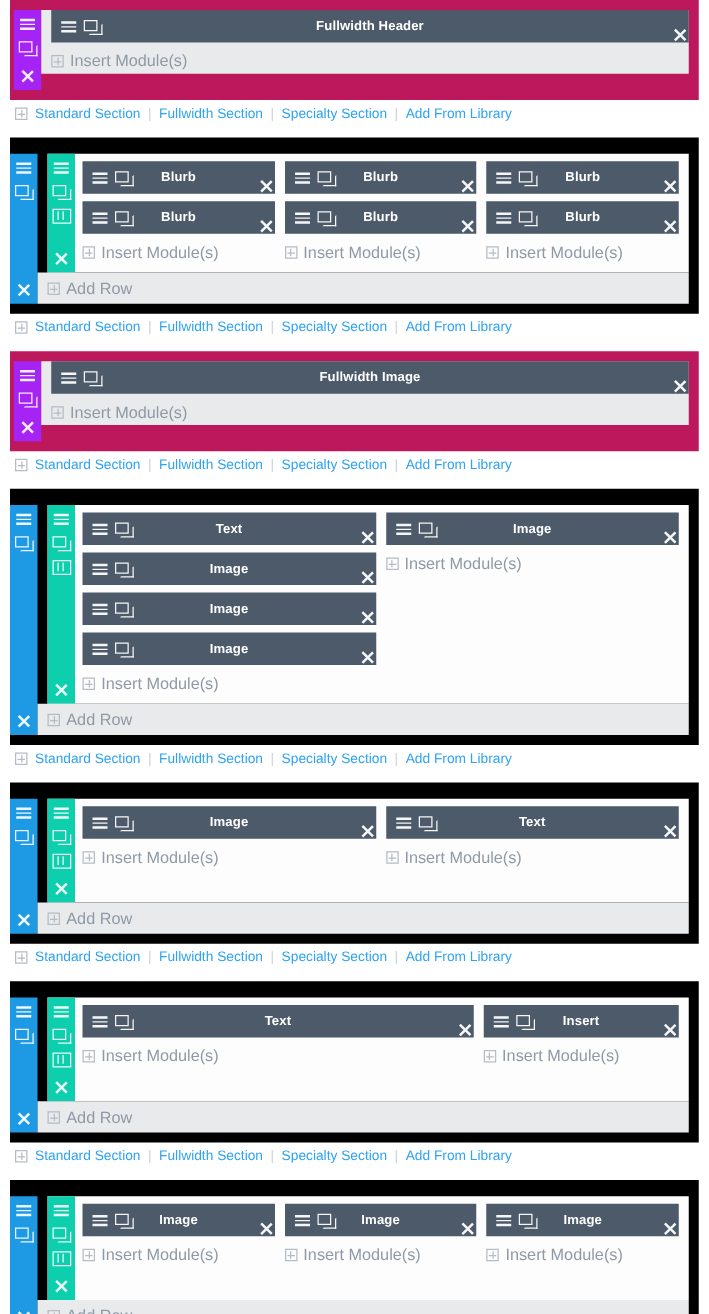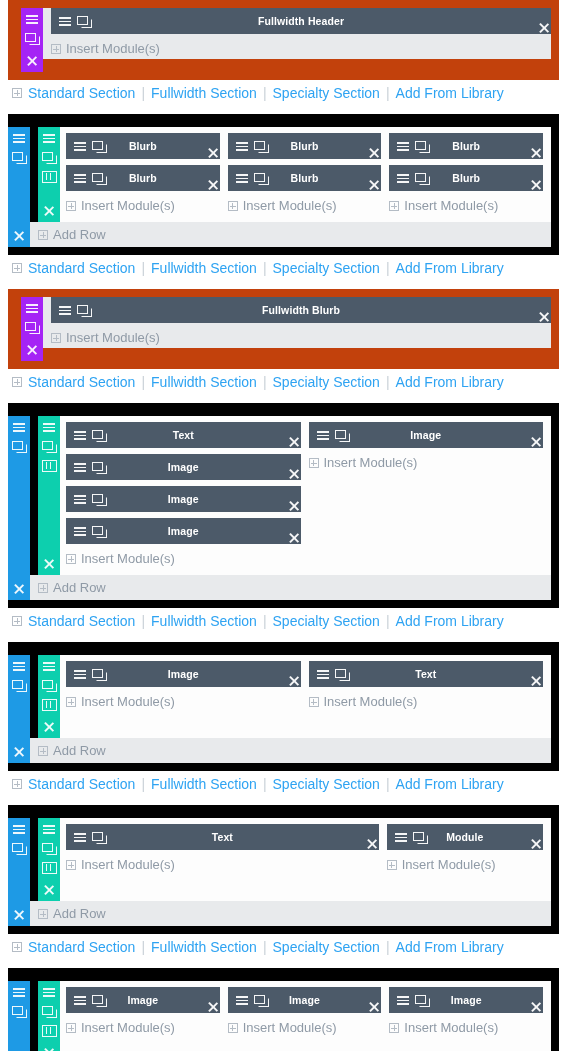--- a/index.html
+++ b/index.html
@@ -13,21 +13,21 @@
 
   
   .section {
     position: relative;
     margin: 0 8px 0 8px;
     padding: 13px 8px 8px 0;
     background: #000000;
     display: flex;
     align-items: stretch;
   }
-  .section.fw { background: #c2410c; padding: 8px 8px 8px 13px; }
+  .section.fw { background: #be185d; padding: 8px 8px 8px 3px; }
 
   
   .rail {
     width: 22px;
     flex: 0 0 22px;
     display: flex;
     flex-direction: column;
     align-items: center;
     padding: 4px 0 4px 0;
     color: #ffffff;
@@ -219,21 +219,21 @@
     background: #e8eaec;
     padding: 4px 0 2px 8px;
   }
 
   
   .sectionbar {
     display: flex;
     align-items: center;
     gap: 6px;
     padding: 5px 0 5px 12px;
-    font-size: 14px;
+    font-size: 11px;
     background: #ffffff;
     color: #2ea3f2;
     white-space: nowrap;
   }
   .sectionbar .sb-link { color: #2ea3f2; cursor: pointer; }
   .sectionbar .sb-sep { color: #c9d1d8; }
 
   .spacer-gap { height: 8px; background: #ffffff; }
 </style>
 </head>
@@ -412,21 +412,21 @@
       </div>
       <div class="sec-body">
         <div class="fw-inner">
           <div class="module">
             <div class="m-left">
               <span class="m-ico ico-burger">
                 <i></i>
               </span>
               <span class="m-ico ico-clone"></span>
             </div>
-            <div class="m-title">Fullwidth Blurb</div>
+            <div class="m-title">Fullwidth Image</div>
             <div class="m-close"><span class="m-ico ico-x"></span></div>
           </div>
           <div class="insert-link">
             <span class="plusbox"></span>
             <span>Insert Module(s)</span>
           </div>
         </div>
       </div>
     </div>
     <div class="sectionbar">
@@ -662,21 +662,21 @@
               </div>
             </div>
             <div class="col col-1-3">
               <div class="module">
                 <div class="m-left">
                   <span class="m-ico ico-burger">
                     <i></i>
                   </span>
                   <span class="m-ico ico-clone"></span>
                 </div>
-                <div class="m-title">Module</div>
+                <div class="m-title">Insert</div>
                 <div class="m-close"><span class="m-ico ico-x"></span></div>
               </div>
               <div class="insert-link">
                 <span class="plusbox"></span>
                 <span>Insert Module(s)</span>
               </div>
             </div>
           </div>
         </div>
         <div class="add-row-strip">

